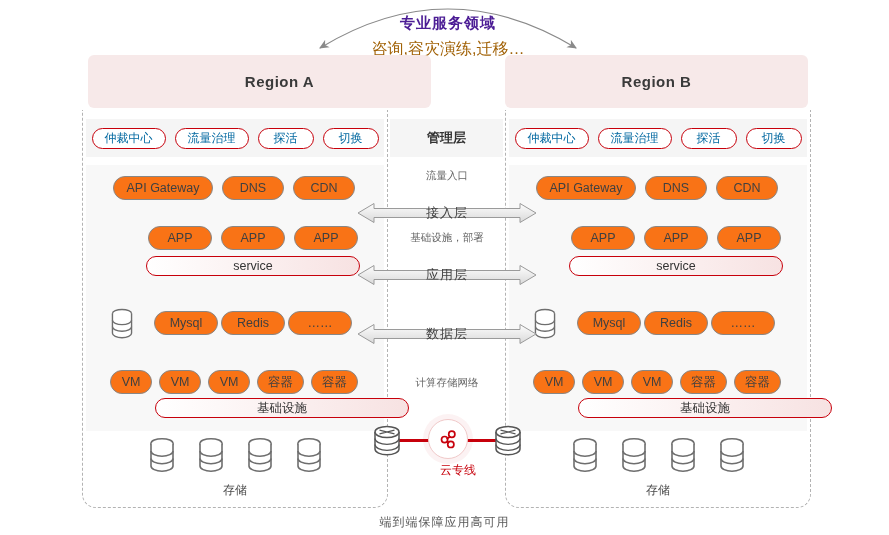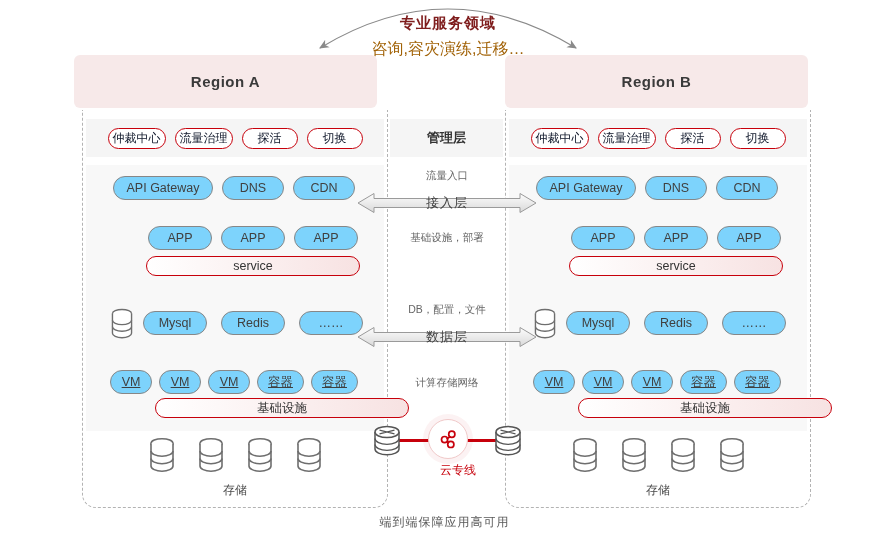--- a/index.html
+++ b/index.html
@@ -2,74 +2,74 @@
 <html><head>
 <meta charset="utf-8">
 <style>
   html,body{margin:0;padding:0;background:#fff;}
   body{width:889px;height:535px;position:relative;overflow:hidden;
        font-family:"Liberation Sans","DejaVu Sans",sans-serif;color:#333;}
 
   
   .top-arc{position:absolute;left:298px;top:0;width:300px;height:62px;}
   .top-title{position:absolute;left:300px;top:14px;width:296px;text-align:center;}
-  .top-title .h{font-size:15px;font-weight:bold;color:#7f1d1d;letter-spacing:1px;}
+  .top-title .h{font-size:15px;font-weight:bold;color:#4c1d95;letter-spacing:1px;}
   .top-title .s{font-size:16px;color:#a16207;margin-top:6px;}
 
   
   .region-header{position:absolute;top:55px;width:303px;height:53px;border-radius:6px;
     background:#f7e9e9;display:flex;align-items:center;justify-content:center;
     font-size:15px;font-weight:bold;color:#3a3a3a;letter-spacing:.5px;}
-  .region-header.a{left:74px;}
+  .region-header.a{left:88px;padding-left:40px;}
   .region-header.b{left:505px;}
 
   
   .region-box{position:absolute;top:110px;width:306px;height:398px;
     border:1px dashed #b3b3b3;border-top:none;border-radius:0 0 14px 14px;box-sizing:border-box;}
   .region-box.a{left:82px;}
   .region-box.b{left:505px;}
 
   .band{position:absolute;left:3px;right:3px;top:9px;height:38px;background:#f5f5f5;
     display:flex;align-items:center;justify-content:center;gap:9px;}
   .panel{position:absolute;left:3px;right:3px;top:55px;height:266px;background:#f8f8f8;}
 
   .pill-red{border:1.5px solid #c7000b;border-radius:11px;background:#fff;height:21px;
-    min-width:56px;padding:0 4px;display:inline-flex;align-items:center;justify-content:center;
-    font-size:12px;color:#0f172a;box-sizing:border-box;}
-  .pill-gray{border:1.3px solid #878787;border-radius:12px;background:#7dd3fc;height:24px;
+    min-width:56px;padding:0 12px;display:inline-flex;align-items:center;justify-content:center;
+    font-size:12px;color:#0369a1;box-sizing:border-box;}
+  .pill-gray{border:1.3px solid #878787;border-radius:12px;background:#f97316;height:24px;
     padding:0 12px;display:inline-flex;align-items:center;justify-content:center;
     font-size:12.5px;color:#404040;box-sizing:border-box;}
   .row{position:absolute;display:flex;justify-content:center;align-items:center;gap:9px;}
   .row.access{left:24px;width:254px;top:66px;}
   .row.access .pill-gray:nth-child(1){min-width:100px;}
   .row.access .pill-gray{min-width:62px;}
   .row.access .pill-gray:first-child{min-width:100px;}
   .row.apps{left:63px;width:214px;top:116px;}
   .row.apps .pill-gray{min-width:64px;}
-  .row.data{left:63px;width:214px;top:201px;gap:14px;}
+  .row.data{left:63px;width:214px;top:201px;gap:3px;}
   .row.data .pill-gray{min-width:64px;}
   .row.nodes{left:24px;width:254px;top:260px;gap:7px;}
-  .row.nodes .pill-gray{min-width:42px;padding:4px 10px;text-decoration:underline;}
+  .row.nodes .pill-gray{min-width:42px;padding:4px 10px;}
   .wide-pill{position:absolute;height:20px;border:1.3px solid #c7000b;border-radius:11px;
     background:linear-gradient(90deg,#ffffff,#f7e2e2);display:flex;align-items:center;
     justify-content:center;font-size:12.5px;color:#333;box-sizing:border-box;}
   .wide-pill.service{left:63px;width:214px;top:146px;}
   .wide-pill.infra{left:24px;width:254px;top:288px;margin-left:48px;}
   .db-icon{position:absolute;left:26px;top:198px;width:26px;height:33px;}
   .row.storage{left:0;width:100%;top:326px;gap:21px;}
   .row.storage svg{width:28px;height:40px;}
   .storage-label{position:absolute;top:372px;width:100%;text-align:center;
     font-size:12px;color:#4a4a4a;}
 
   
   .mgmt-band{position:absolute;left:390px;top:119px;width:113px;height:38px;background:#f5f5f5;
     display:flex;align-items:center;justify-content:center;font-size:13px;font-weight:bold;color:#333;}
   .layer-group{position:absolute;left:357px;width:180px;text-align:center;}
   .layer-note{font-size:10.5px;color:#666;height:13px;line-height:13px;}
-  .layer-arrow{position:relative;margin-top:10px;height:22px;}
+  .layer-arrow{position:relative;margin-top:20px;height:22px;}
   .layer-arrow svg{position:absolute;left:0;top:0;width:180px;height:22px;}
   .layer-label{position:relative;display:inline-block;line-height:22px;font-size:13px;
     color:#3f3f3f;font-weight:500;letter-spacing:1px;}
 
   
   .red-line{position:absolute;left:388px;top:439px;width:118px;height:3px;background:#c7000b;}
   .switch-icon{position:absolute;width:28px;height:34px;}
   .switch-icon.a{left:373px;top:424px;}
   .switch-icon.b{left:494px;top:424px;}
   .cloud-circle{position:absolute;left:428px;top:419px;width:38px;height:38px;border-radius:50%;
@@ -240,23 +240,28 @@
   <div class="layer-note">流量入口</div>
   <div class="layer-arrow">
     <svg viewBox="0 0 180 22">
       <polygon points="1,11 17,1.5 17,6.5 163,6.5 163,1.5 179,11 163,20.5 163,15.5 17,15.5 17,20.5" fill="url(#agrad)" stroke="#9a9a9a" stroke-width="1"></polygon>
     </svg>
     <span class="layer-label">接入层</span>
   </div>
 </div>
 <div class="layer-group" style="top:231px">
   <div class="layer-note">基础设施，部署</div>
+  <div class="layer-arrow">
+    <svg viewBox="0 0 180 22">
+      <polygon points="1,11 17,1.5 17,6.5 163,6.5 163,1.5 179,11 163,20.5 163,15.5 17,15.5 17,20.5" fill="url(#agrad)" stroke="#9a9a9a" stroke-width="1"></polygon>
+    </svg>
+    <span class="layer-label">应用层</span>
+  </div>
 </div>
 <div class="layer-group" style="top:303px">
-  <div class="layer-note">DB，配置，文件</div>
   <div class="layer-arrow">
     <svg viewBox="0 0 180 22">
       <polygon points="1,11 17,1.5 17,6.5 163,6.5 163,1.5 179,11 163,20.5 163,15.5 17,15.5 17,20.5" fill="url(#agrad)" stroke="#9a9a9a" stroke-width="1"></polygon>
     </svg>
     <span class="layer-label">数据层</span>
   </div>
 </div>
 <div class="layer-group" style="top:376px">
   <div class="layer-note">计算存储网络</div>
 </div>

